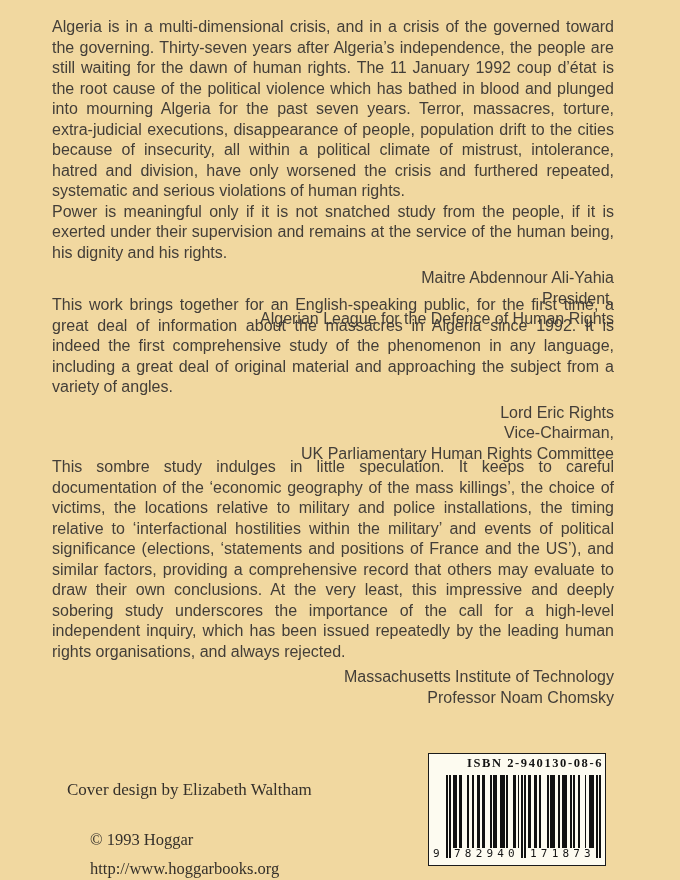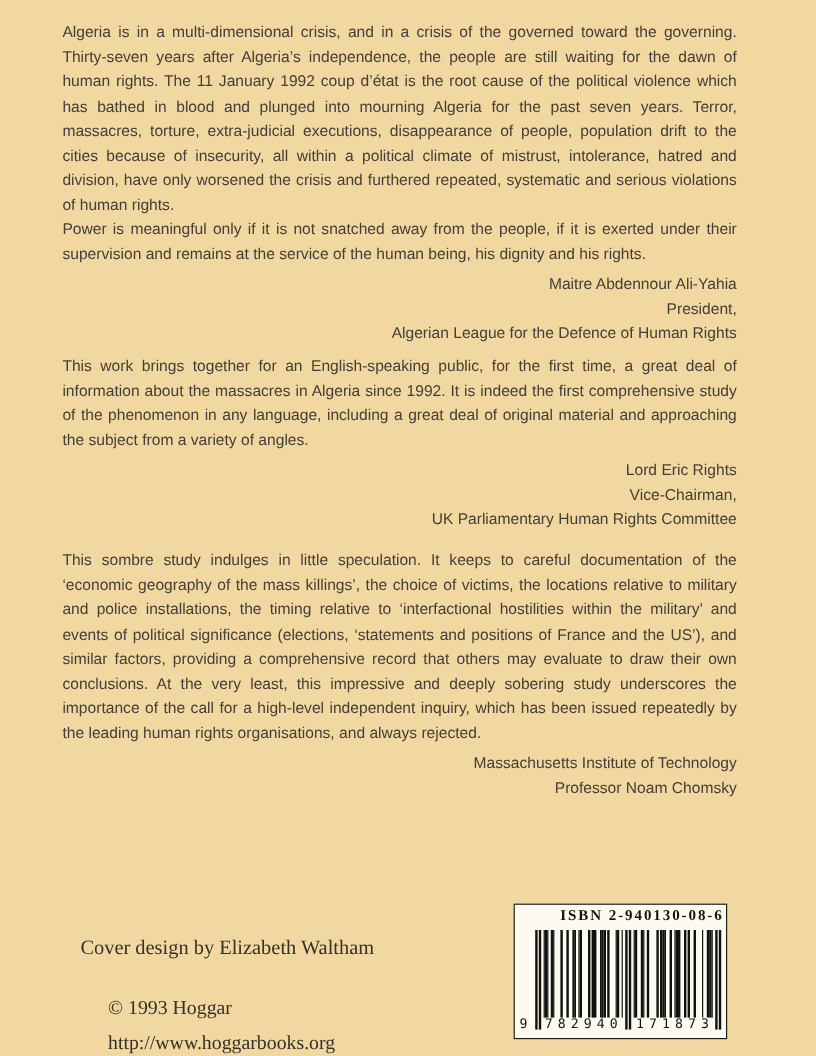--- a/index.html
+++ b/index.html
@@ -4,21 +4,21 @@
 <style>
   html,body { margin:0; padding:0; }
   body {
     width:680px; height:880px; position:relative; overflow:hidden;
     background: var(--bg, #f1d8a0);
     font-family: "Liberation Sans", sans-serif;
   }
   .quote {
     position:absolute; left:52px; width:562px;
     color: var(--body-color, #433e38);
-    font-size:13px; line-height:20.5px;
+    font-size:16px; line-height:20.5px;
   }
   .quote p { margin:0; text-align:justify; }
   .attribution { text-align:right; margin-top:5px; }
   .attribution div { white-space:nowrap; }
   #quote-1 { top:17px; }
   #quote-2 { top:295px; }
   #quote-3 { top:457px; }
 
   .pub {
     position:absolute;
@@ -52,21 +52,21 @@
   #ean-g1 { left:25px;  letter-spacing:4.2px; }
   #ean-g2 { left:101px; letter-spacing:4.2px; }
 </style>
 </head>
 <body style="--bg: #f1d8a0; --body-color: #433e38; --serif-color: #35302a; --box-bg: #fdfbf0; --bar-color: #111111;">
 
 <div>
 
   <section class="quote" id="quote-1">
     <p>Algeria is in a multi-dimensional crisis, and in a crisis of the governed toward the governing. Thirty-seven years after Algeria’s independence, the people are still waiting for the dawn of human rights. The 11 January 1992 coup d’état is the root cause of the political violence which has bathed in blood and plunged into mourning Algeria for the past seven years. Terror, massacres, torture, extra-judicial executions, disappearance of people, population drift to the cities because of insecurity, all within a political climate of mistrust, intolerance, hatred and division, have only worsened the crisis and furthered repeated, systematic and serious violations of human rights.</p>
-    <p>Power is meaningful only if it is not snatched away from the people, if it is exerted under their supervision and remains at the service of the human being, his dignity and his rights.</p>
+    <p>Power is meaningful only if it is not snatched study from the people, if it is exerted under their supervision and remains at the service of the human being, his dignity and his rights.</p>
     <div class="attribution">
       <div>Maitre Abdennour Ali-Yahia</div>
       <div>President,</div>
       <div>Algerian League for the Defence of Human Rights</div>
     </div>
   </section>
 
   <section class="quote" id="quote-2">
     <p>This work brings together for an English-speaking public, for the first time, a great deal of information about the massacres in Algeria since 1992. It is indeed the first comprehensive study of the phenomenon in any language, including a great deal of original material and approaching the subject from a variety of angles.</p>
     <div class="attribution">

